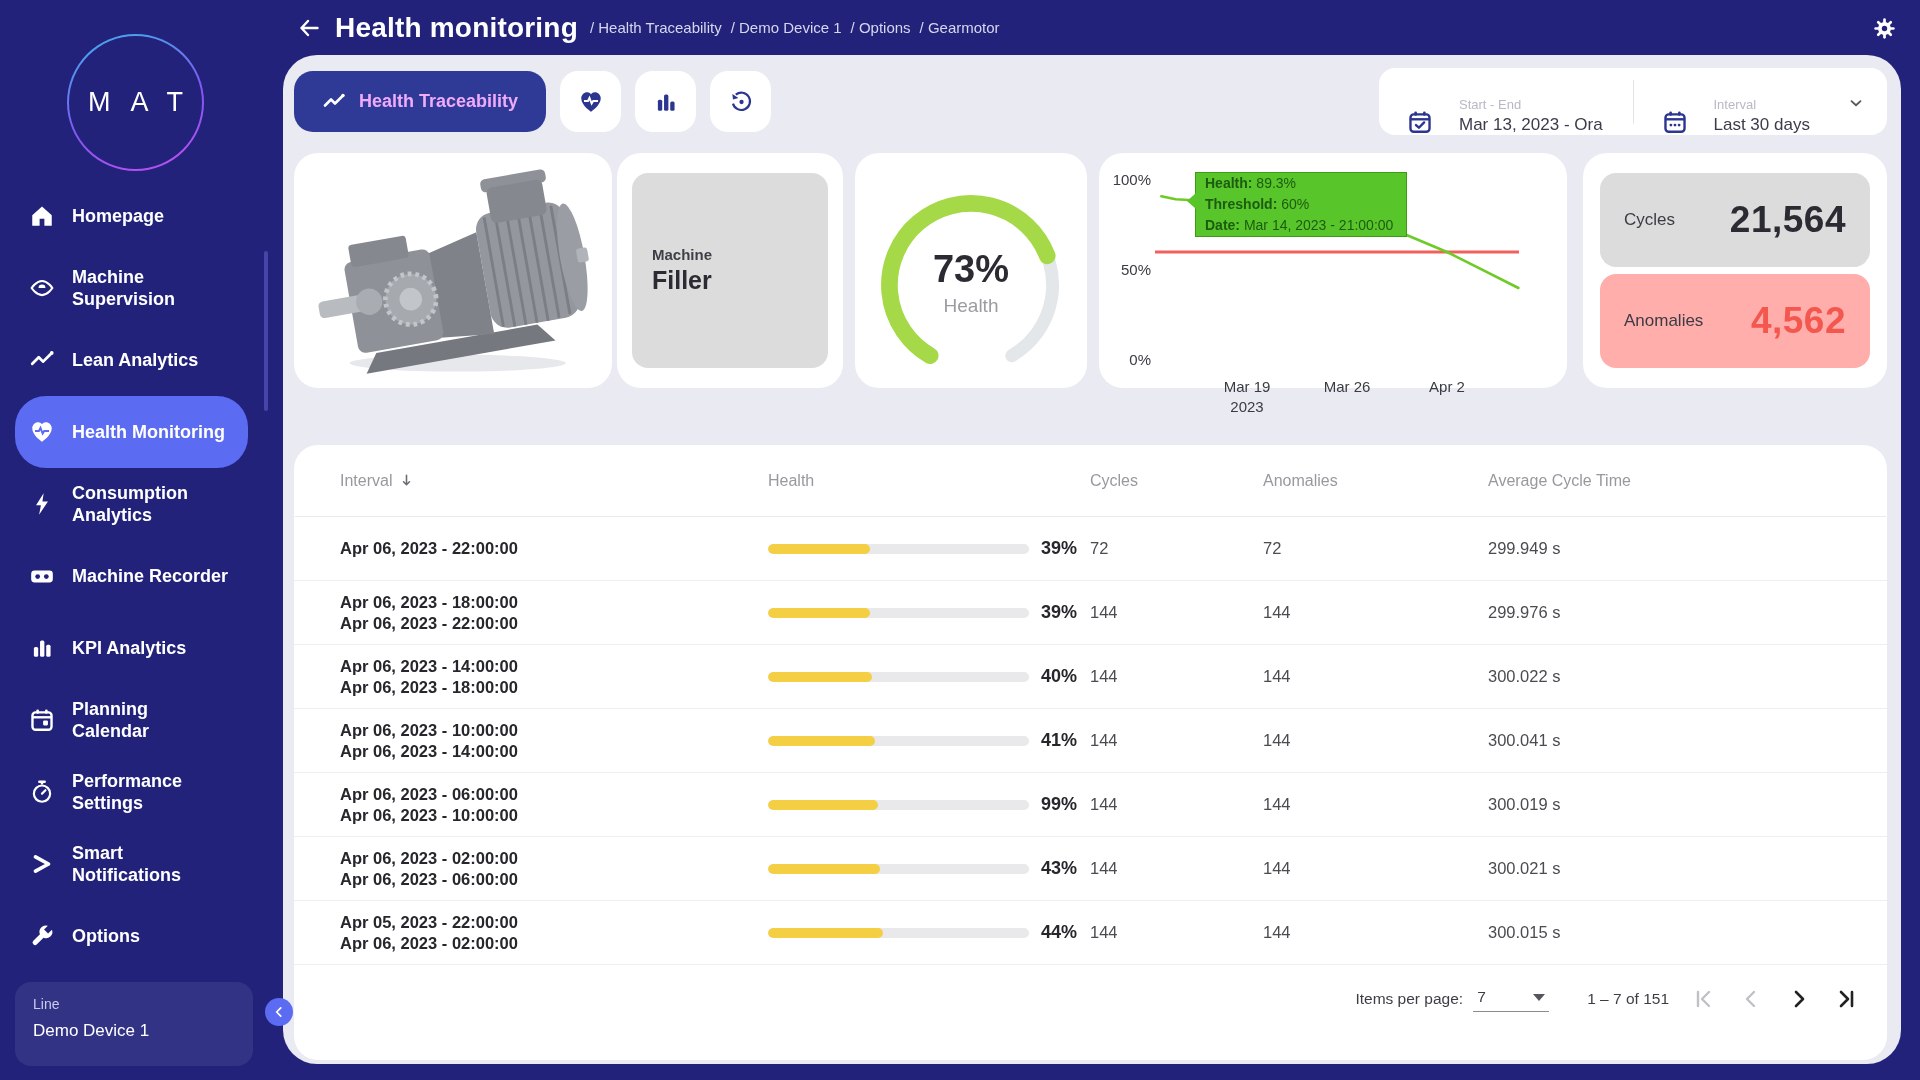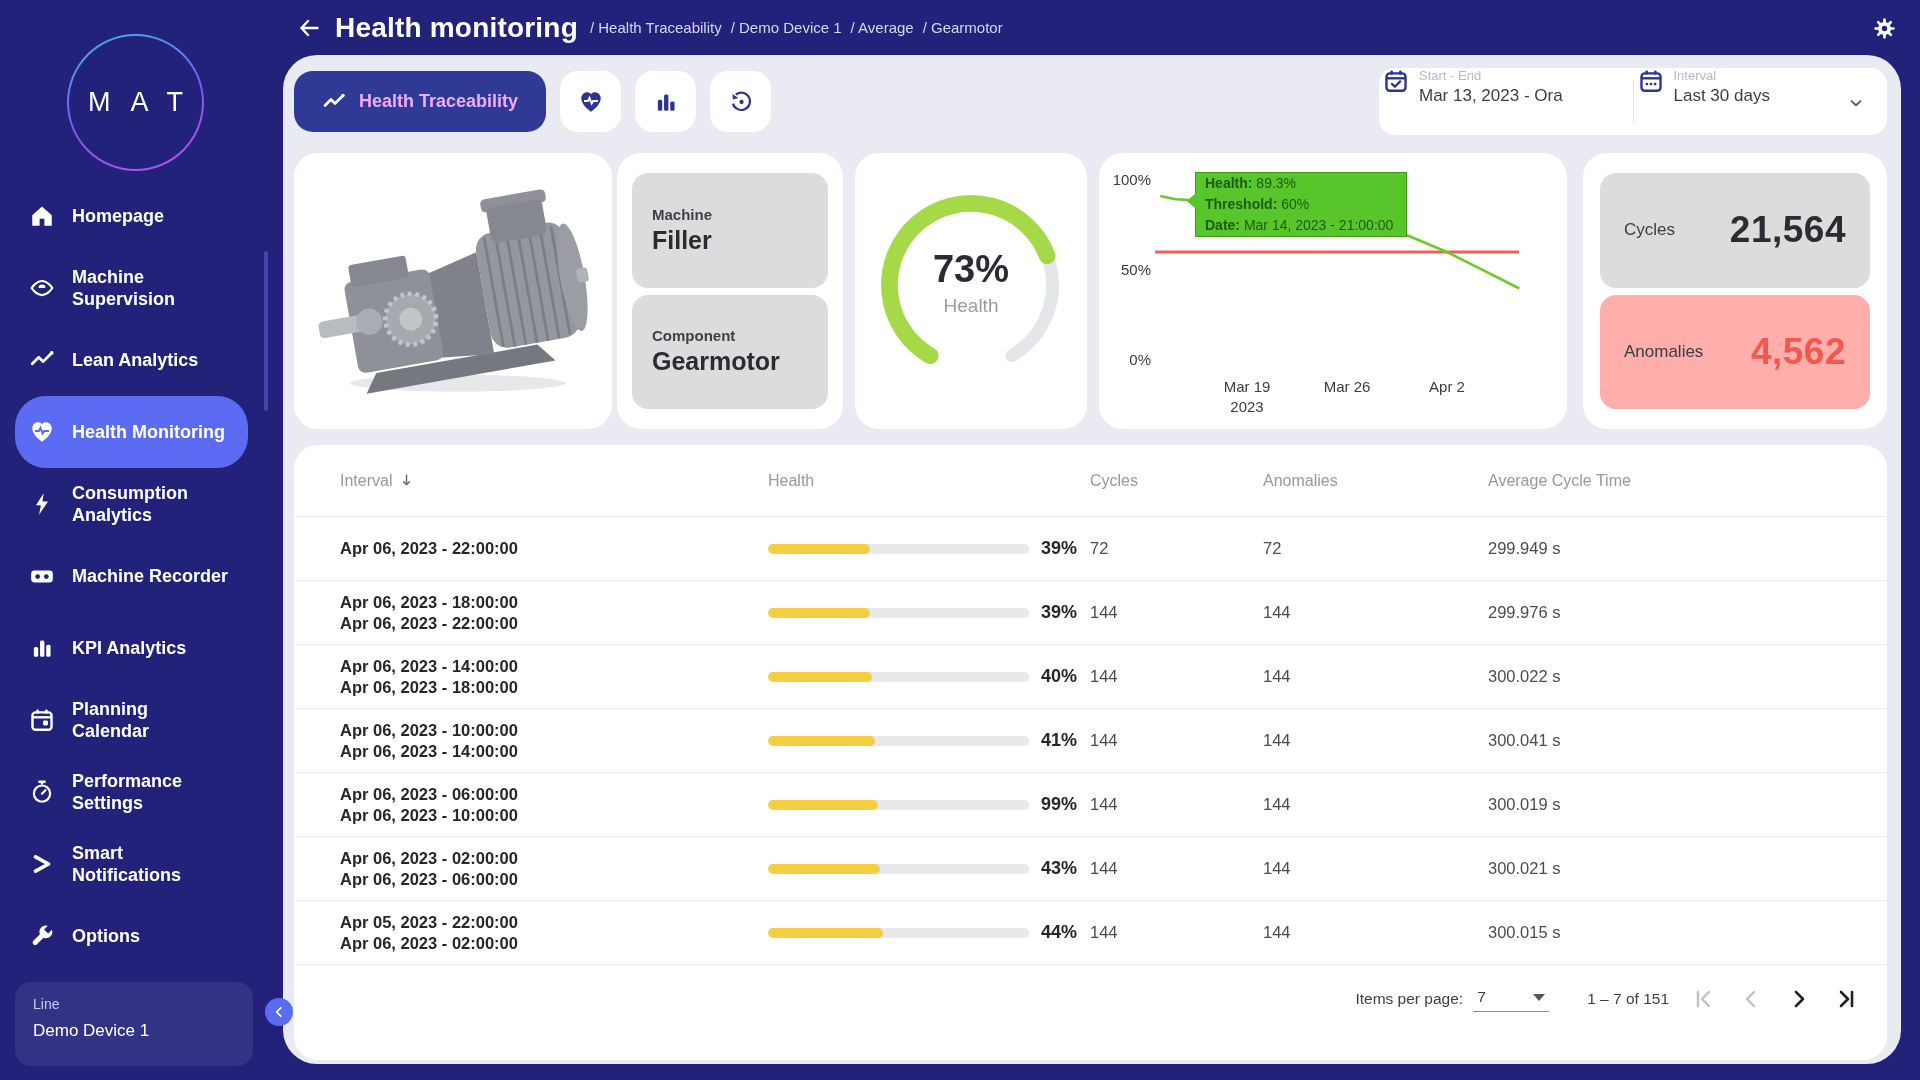--- a/index.html
+++ b/index.html
@@ -49,31 +49,31 @@
   
   .content{position:absolute;left:283px;top:55px;width:1618px;height:1009px;background:var(--panel);border-radius:34px;}
 
   
   .toolbar-row{position:absolute;left:11px;top:13px;width:1593px;height:67px;display:flex;align-items:center;gap:14px;}
   .tab-active{height:61px;padding:0 28px;border:none;border-radius:19px;background:var(--navy2);color:#f0abfc;font-size:18px;font-weight:700;display:flex;align-items:center;gap:13px;cursor:pointer;}
   .tab-active svg{width:24px;height:24px;}
   .icon-btn{width:61px;height:61px;border:none;border-radius:18px;background:#fff;color:var(--icon-navy);display:flex;align-items:center;justify-content:center;cursor:pointer;}
   .icon-btn svg{width:26px;height:26px;}
   .date-card{margin-left:auto;width:508px;height:67px;background:#fff;border-radius:16px;display:flex;align-items:center;}
-  .dc-half{display:flex;align-items:flex-start;gap:10px;padding-left:4px;flex:1;cursor:pointer;position:relative;height:100%;}
+  .dc-half{display:flex;align-items:flex-end;gap:26px;padding-left:28px;flex:1;cursor:pointer;position:relative;height:100%;}
   .dc-icon{width:26px;height:26px;color:var(--icon-navy);}
   .dc-icon svg{width:26px;height:26px;}
   .dc-label{font-size:13px;color:#b9b9c6;}
   .dc-value{font-size:17px;color:#3c3c4c;margin-top:3px;}
   .dc-divider{width:1px;height:44px;background:#e3e3ea;}
   .chev{position:absolute;right:22px;top:26px;width:18px;height:18px;color:#56565e;}
   .chev svg{width:18px;height:18px;}
 
   
-  .card{position:absolute;top:98px;height:276px;background:#fff;border-radius:24px;}
+  .card{position:absolute;top:98px;height:235px;background:#fff;border-radius:24px;}
   .card-img{left:11px;width:318px;display:flex;align-items:center;justify-content:center;}
   .card-mc{left:334px;width:226px;padding:20px 15px;display:flex;flex-direction:column;gap:7px;}
   .gray-box{flex:1;background:var(--box-gray);border-radius:16px;padding:0 20px;display:flex;flex-direction:column;justify-content:center;}
   .gb-label{font-size:15px;font-weight:700;color:#3f3f47;}
   .gb-value{font-size:25px;font-weight:700;color:var(--ink);margin-top:3px;}
   .card-gauge{left:572px;width:232px;}
   #gauge-svg{position:absolute;left:14px;top:30px;width:204px;height:204px;}
   .gauge-text{position:absolute;left:0;top:95px;width:232px;text-align:center;}
   .g-pct{font-size:38px;font-weight:800;color:var(--ink);}
   .g-cap{font-size:19px;color:#9b9ba3;margin-top:4px;}
@@ -249,21 +249,21 @@
       <span style="display:flex;">
         <svg viewBox="0 0 24 24" fill="none">
             <path d="M11 5 L4.5 12 L11 19 M4.5 12 H20.5" stroke="#fff" stroke-width="2.4" stroke-linecap="round" stroke-linejoin="round"></path>
           </svg>
       </span>
     </button>
     <h1>Health monitoring</h1>
     <div class="crumbs">
       <span>/ Health Traceability</span>
       <span>/ Demo Device 1</span>
-      <span>/ Average</span>
+      <span>/ Options</span>
       <span>/ Gearmotor</span>
     </div>
     <button class="gear-btn">
       <span style="display:flex;">
         <svg viewBox="0 0 24 24" fill="currentColor">
           <g>
             <rect x="10.7" y="2.2" width="2.6" height="19.6" rx="1.3"></rect>
             <rect x="10.7" y="2.2" width="2.6" height="19.6" rx="1.3" transform="rotate(45 12 12)"></rect>
             <rect x="10.7" y="2.2" width="2.6" height="19.6" rx="1.3" transform="rotate(90 12 12)"></rect>
             <rect x="10.7" y="2.2" width="2.6" height="19.6" rx="1.3" transform="rotate(135 12 12)"></rect>
@@ -387,24 +387,20 @@
           </g>
         </svg>
       </span>
     </div>
 
     <div class="card card-mc">
       <div class="gray-box">
         <div class="gb-label">Machine</div>
         <div class="gb-value">Filler</div>
       </div>
-      <div class="gray-box">
-        <div class="gb-label">Component</div>
-        <div class="gb-value">Gearmotor</div>
-      </div>
     </div>
 
     <div class="card card-gauge">
       <svg id="gauge-svg" viewBox="0 0 220 220">
           <path d="M 66.0 186.2 A 88 88 0 1 1 154.0 186.2" stroke="#e4e7ea" stroke-width="14" fill="none" stroke-linecap="round"></path>
           <path d="M 66.0 186.2 A 88 88 0 1 1 192.2 78.5" stroke="#a5d947" stroke-width="18" fill="none" stroke-linecap="round"></path>
         </svg>
       <div class="gauge-text">
         <div class="g-pct">73%</div>
         <div class="g-cap">Health</div>

